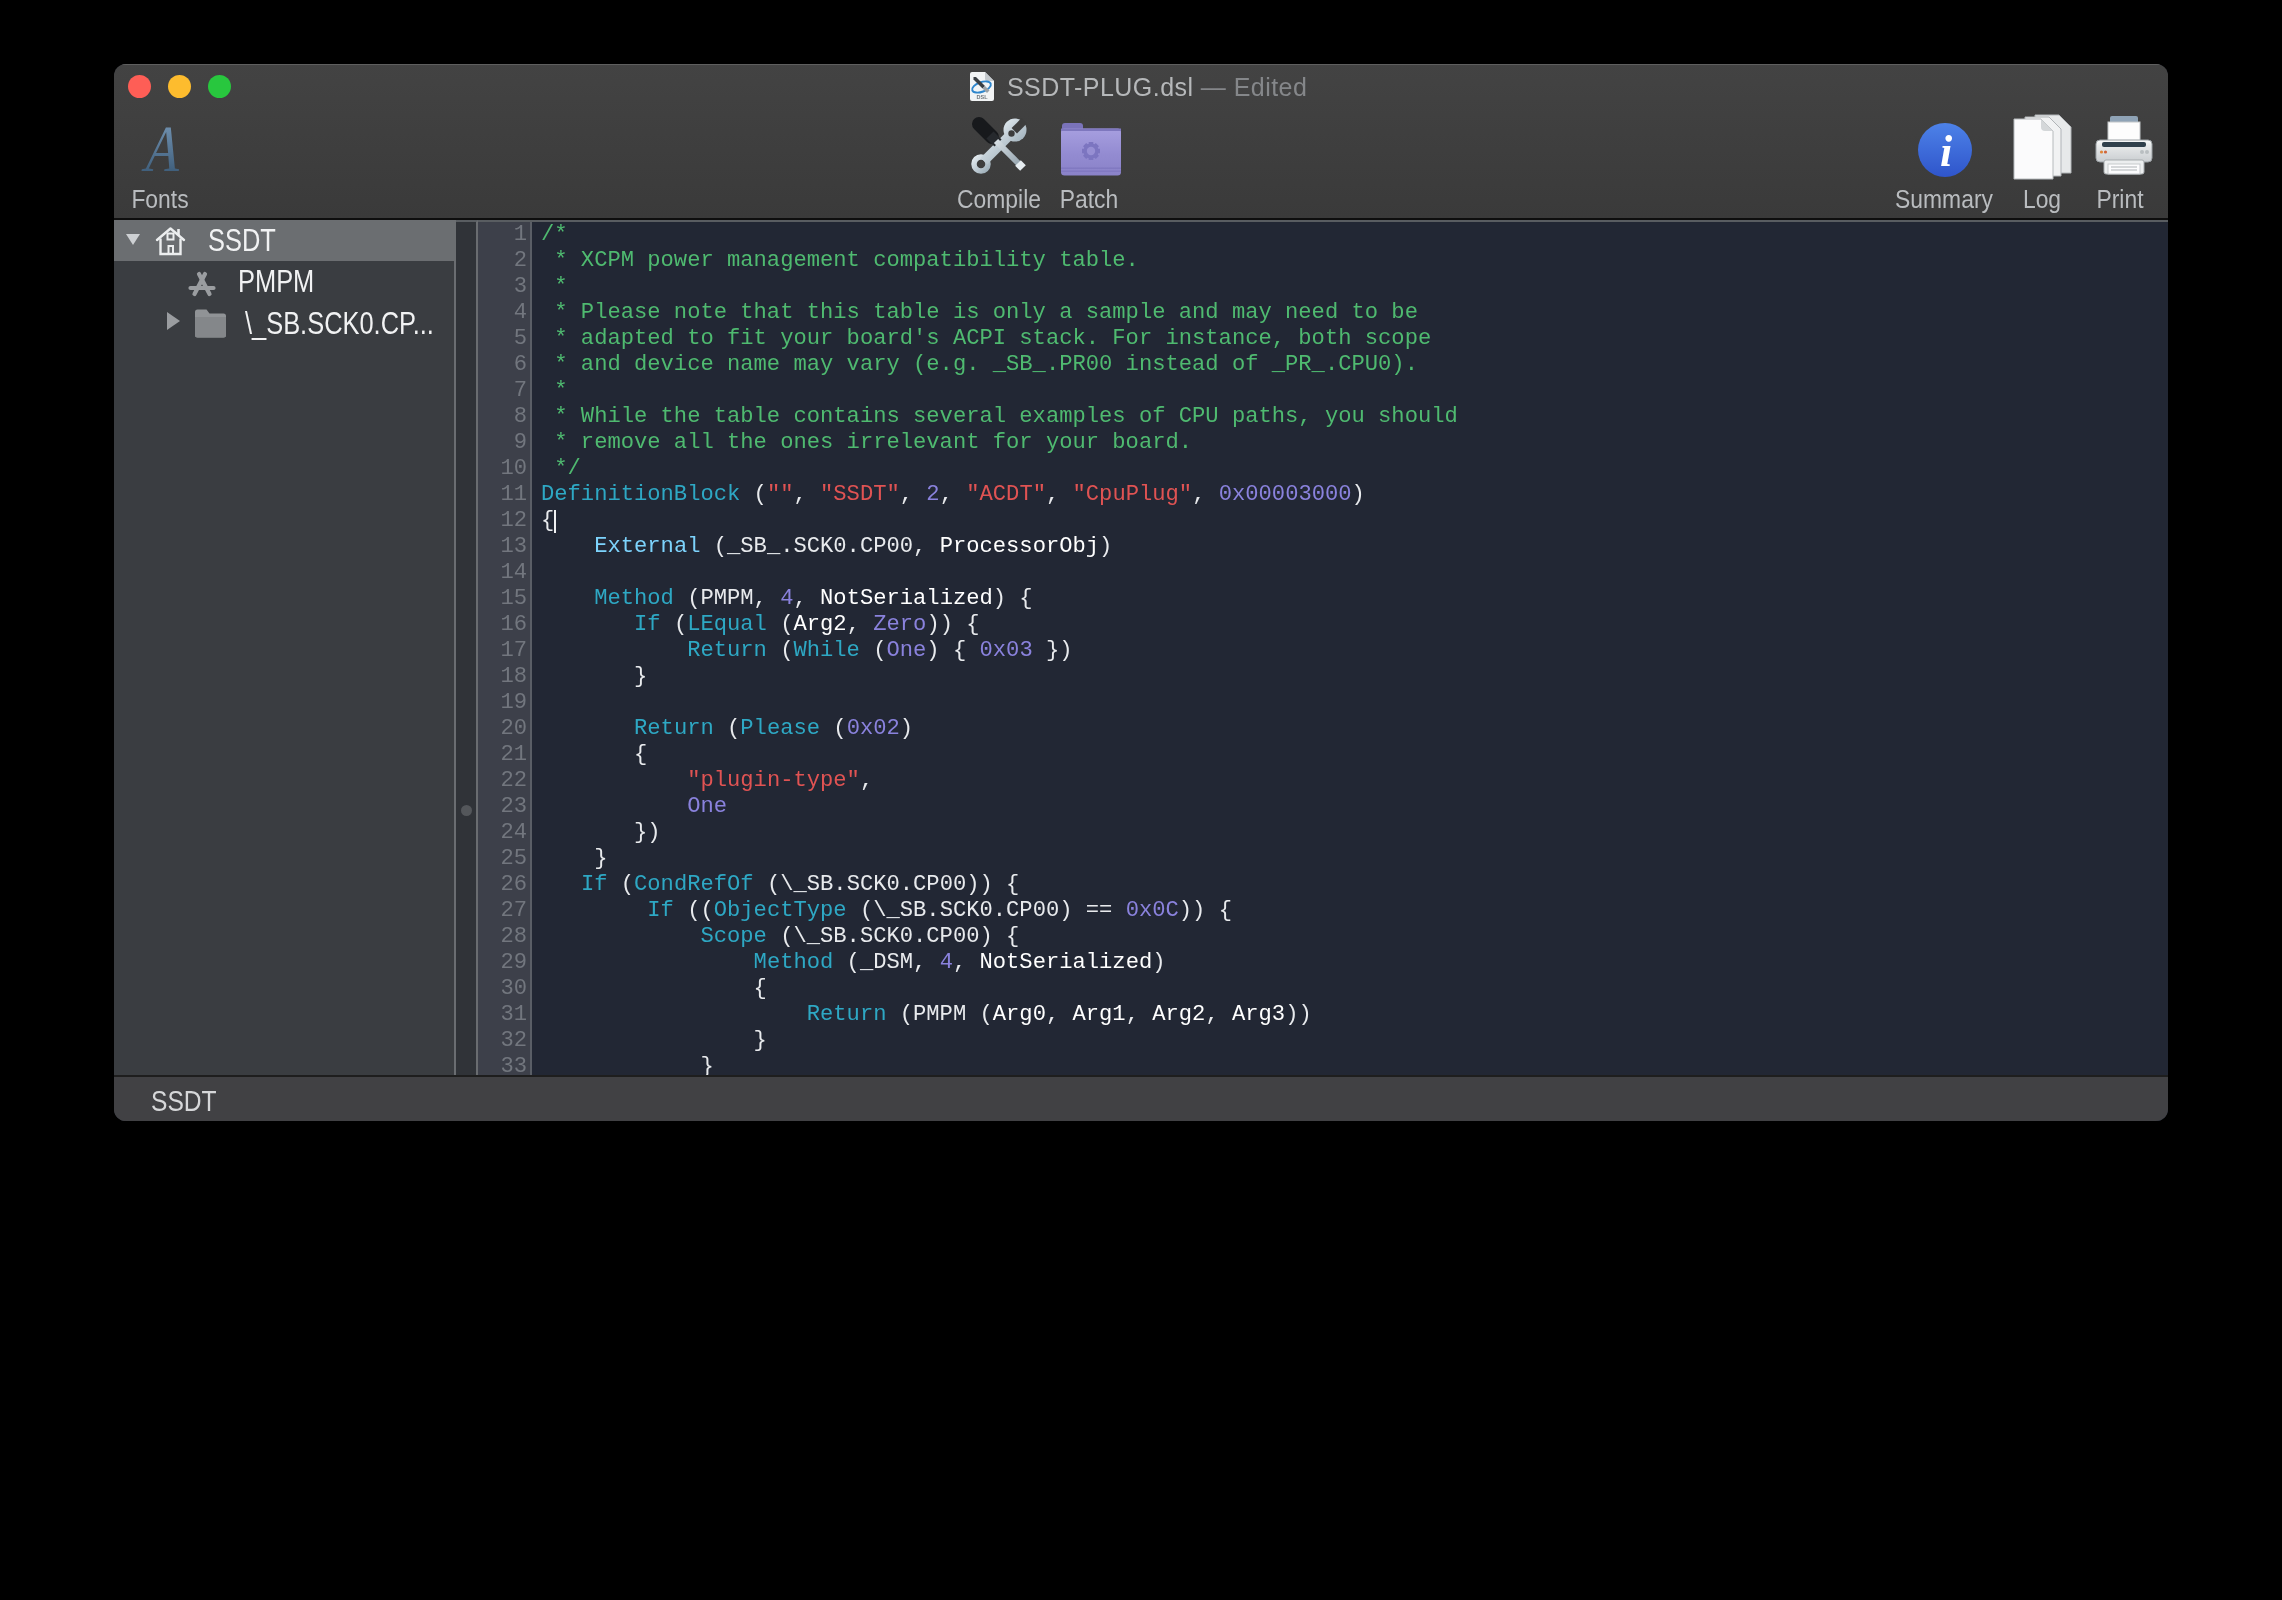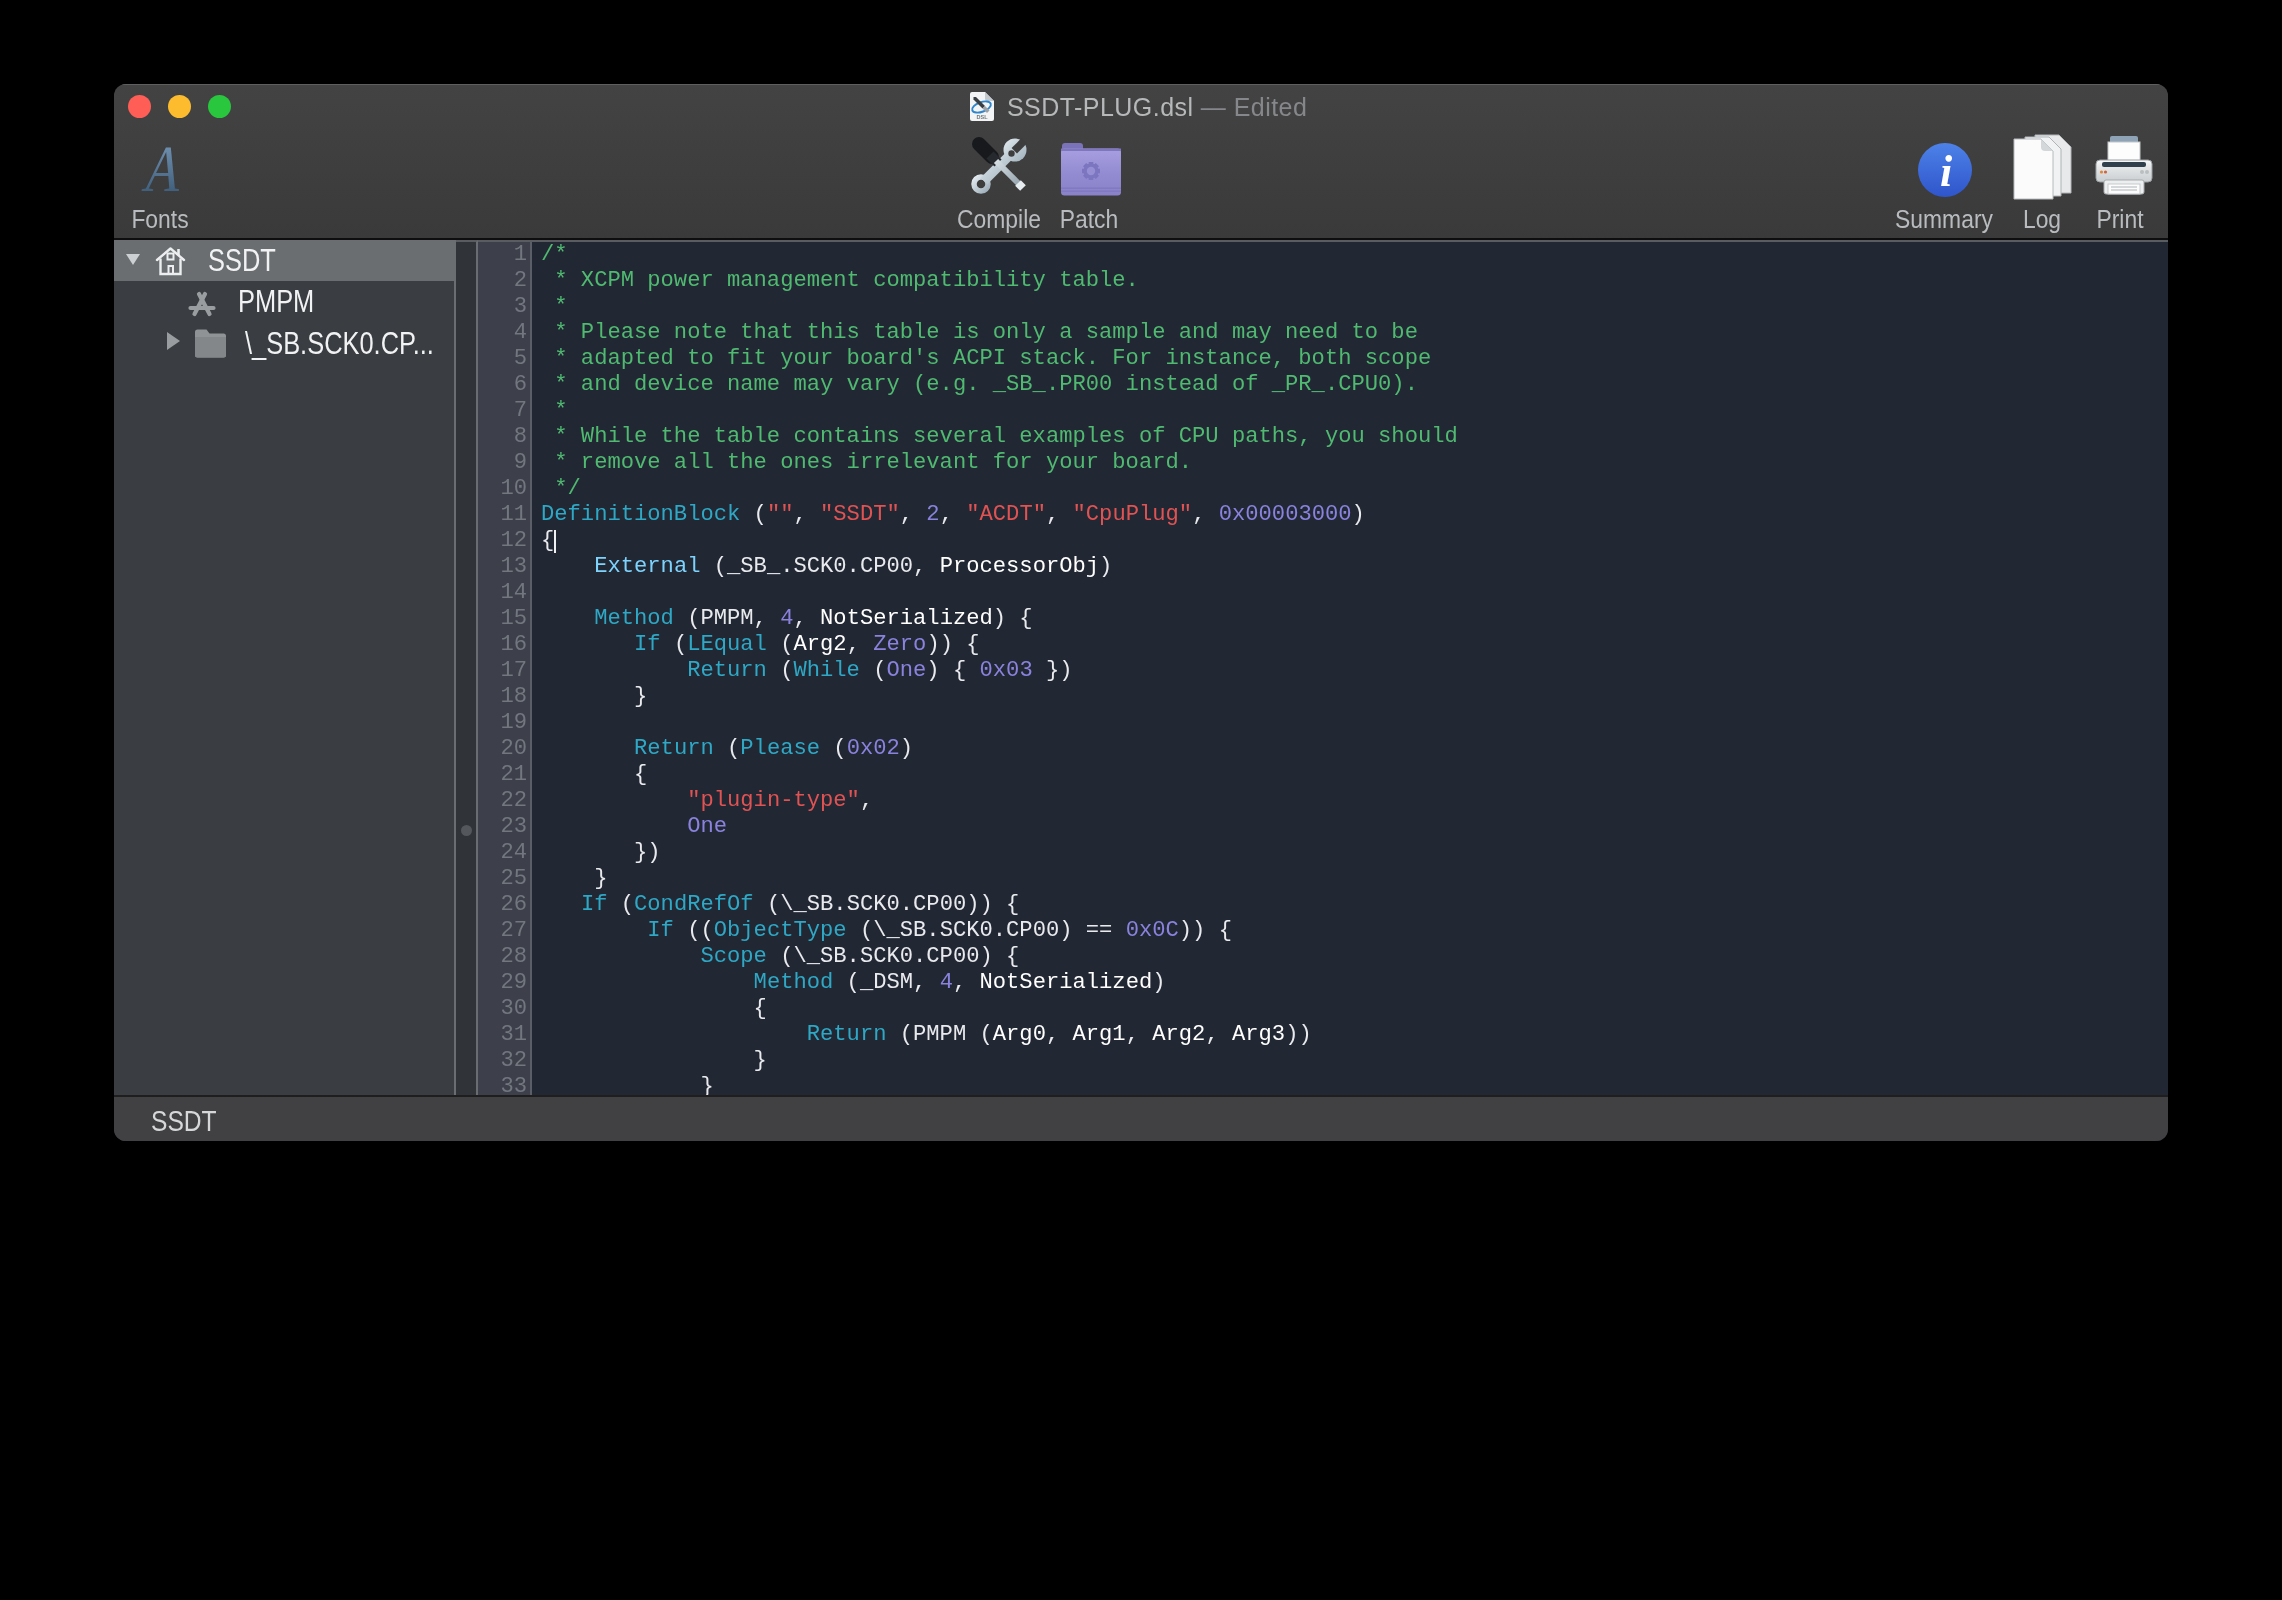--- a/index.html
+++ b/index.html
@@ -1,17 +1,17 @@
 <!DOCTYPE html>
 <html><head>
 <meta charset="utf-8">
 <style>
 html,body{margin:0;padding:0;background:#000;width:2282px;height:1600px;overflow:hidden;}
 *{box-sizing:border-box;}
-.win{position:absolute;left:114px;top:84px;width:2054px;height:1057px;border-radius:12px;background:#222734;overflow:hidden;font-family:"Liberation Sans",sans-serif;}
+.win{position:absolute;left:114px;top:64px;width:2054px;height:1057px;border-radius:12px;background:#222734;overflow:hidden;font-family:"Liberation Sans",sans-serif;}
 .chrome{position:absolute;left:0;top:0;width:100%;height:156px;background:linear-gradient(#434343,#3a3a3a);border-bottom:2px solid #0e0e0e;box-shadow:inset 0 1px 0 #5f5f5f;}
 .tl{position:absolute;top:11px;width:23px;height:23px;border-radius:50%;}
 .title{position:absolute;top:9px;left:0;width:100%;text-align:left;font-size:25px;letter-spacing:0.45px;color:#b6b8ba;}
 .title .dim{color:#85878a;}
 .tblabel{position:absolute;color:#b9bcbf;font-size:26px;white-space:nowrap;transform:translateX(-50%) scaleX(0.88);top:120px;}
 .icon{position:absolute;}
 .content{position:absolute;left:0;top:156px;width:100%;height:1180px;}
 .sidebar{position:absolute;left:0;top:0;width:342px;height:100%;background:#3a3d41;border-right:2px solid #6a6d71;}
 .divider{position:absolute;left:342px;top:0;width:22px;height:100%;background:#303338;border-right:2px solid #696c70;border-top:2px solid #595d61;}
 .handle{position:absolute;left:5px;top:583px;width:11px;height:11px;border-radius:50%;background:#54575b;}

